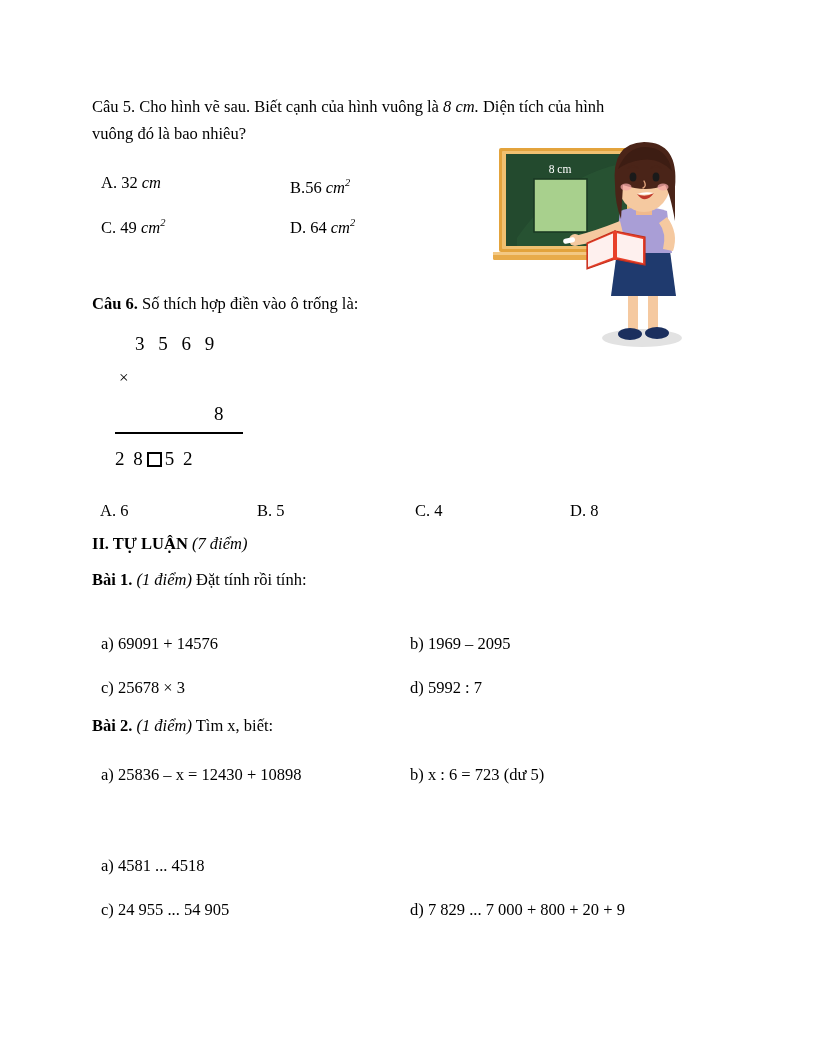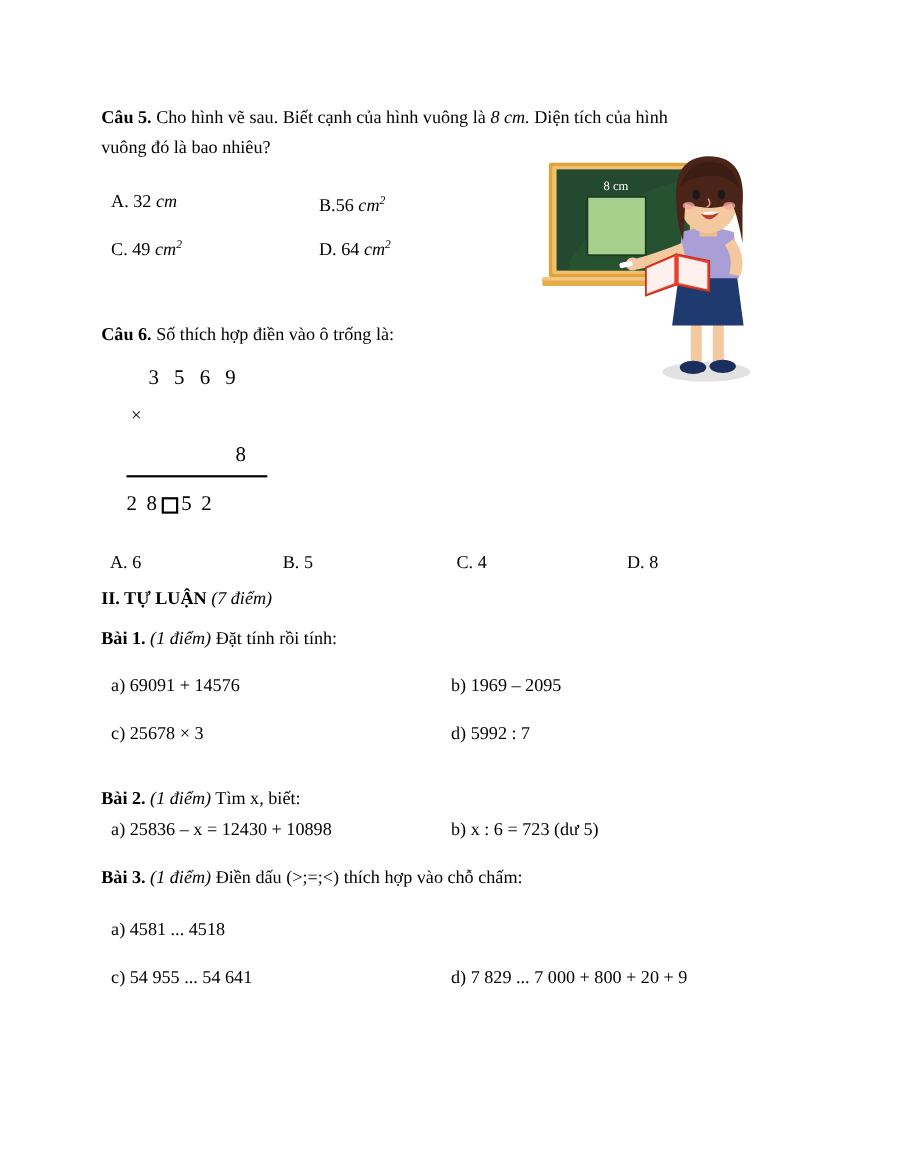--- a/index.html
+++ b/index.html
@@ -35,29 +35,29 @@
   .mul-rule  { position: absolute; left: 115px; top: 432px; width: 128px; height: 2.2px; background: #000; }
   .mul-res   { left: 115px; top: 448px; letter-spacing: 2px; display: flex; align-items: center; }
   .boxglyph {
     display: inline-block; width: 15px; height: 15px;
     border: 2.6px solid #000; margin: 0 3px 0 2px; vertical-align: 1px;
   }
 
   .sec-head { font-size: 16.5px; line-height: 27px; font-weight: bold; }
   .sec-head .it { font-weight: normal; font-style: italic; }
 
-  .row-item { font-size: 16.5px; line-height: 27px; white-space: nowrap; }
+  .row-item { font-size: 16.5px; line-height: 27px; white-space: nowrap; margin-top: 21px; }
 </style>
 </head>
 <body>
 
 <div class="page">
 
   <div class="blk q-head" style="left:92px; top:93px; width:610px;">
-    <span style="font-weight:bold;">Câu 5.</span><span> Cho hình vẽ sau. Biết cạnh của hình vuông là </span><span class="it">8 cm.</span><span> Diện tích của hình</span>
+    <span style="font-weight:normal;">Câu 5.</span><span> Cho hình vẽ sau. Biết cạnh của hình vuông là </span><span class="it">8 cm.</span><span> Diện tích của hình</span>
   </div>
   <div class="blk q-head" style="left:92px; top:120px;">vuông đó là bao nhiêu?</div>
 
   <div class="blk opt" style="left:101px; top:169px;text-align:center;">
     <span>A.</span>
     <span>32</span>
     <span class="it">cm</span>
   </div>
   <div class="blk opt" style="left:290px; top:169px;">
     <span>B.</span><span>56</span>
@@ -208,29 +208,26 @@
   </div>
   <div class="blk row-item" style="left:101px; top:740px;">
     <span>a)</span>
     <span>25836 – x = 12430 + 10898</span>
   </div>
   <div class="blk row-item" style="left:410px; top:740px;">
     <span>b)</span>
     <span>x : 6 = 723 (dư 5)</span>
   </div>
 
-  <div class="blk sec-head" style="left:92px; top:784px;">
-    <span>Bài 3.</span><span class="it"> (1 điểm)</span><span style="font-weight:normal;">  Điền dấu (&gt;;=;&lt;) thích hợp vào chỗ chấm:</span>
-  </div>
   <div class="blk row-item" style="left:101px; top:831px;">
     <span>a)</span>
     <span>4581 ... 4518</span>
   </div>
   <div class="blk row-item" style="left:101px; top:875px;">
     <span>c)</span>
-    <span>54 955 ... 54 641</span>
+    <span>24 955 ... 54 905</span>
   </div>
   <div class="blk row-item" style="left:410px; top:875px;">
     <span>d)</span>
     <span>7 829 ... 7 000 + 800 + 20 + 9</span>
   </div>
 
 </div>
 
 </body></html>

